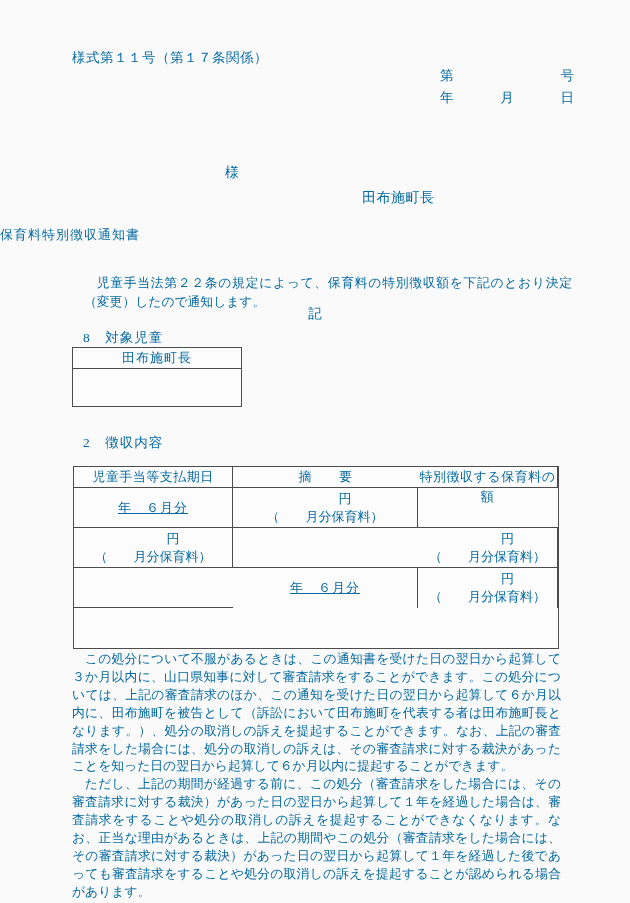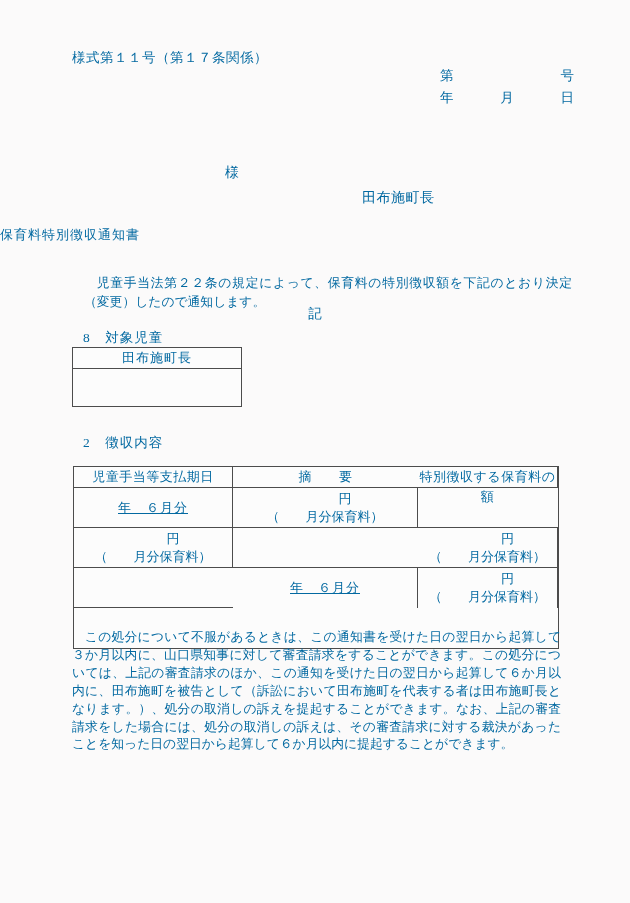--- a/index.html
+++ b/index.html
@@ -75,21 +75,21 @@
     height:21px; line-height:20px; text-align:center;
     font-size:13px; letter-spacing:0.5px;
   }
   .tbl2 .rcell { height:40px; }
   .period-cell { display:flex; align-items:center; justify-content:center; letter-spacing:1px;text-decoration:underline; }
   .amount-cell { display:flex; flex-direction:column; justify-content:center; }
   .amount-unit { text-align:center; padding-left:40px; line-height:18px; }
   .amount-note { text-align:center; line-height:18px; }
 
   .notes {
-    left:72px; top:629px; width:489px;
+    left:72px; top:651px; width:489px;
     font-size:12.8px; line-height:17.9px;
     text-align:justify;
   }
   .notes p { margin:0; text-indent:1em; }
 </style>
 </head>
 <body>
 
 <div class="page">
 
@@ -152,15 +152,16 @@
     <div class="cell rcell period-cell last-row">年　６月分</div>
     <div class="cell rcell amount-cell last-row">
       <div class="amount-unit">円</div>
       <div class="amount-note">（　　月分保育料）</div>
     </div>
     <div class="cell rcell last-col last-row"></div>
   </div>
 
   <div class="abs notes">
     <p>この処分について不服があるときは、この通知書を受けた日の翌日から起算して３か月以内に、山口県知事に対して審査請求をすることができます。この処分については、上記の審査請求のほか、この通知を受けた日の翌日から起算して６か月以内に、田布施町を被告として（訴訟において田布施町を代表する者は田布施町長となります。）、処分の取消しの訴えを提起することができます。なお、上記の審査請求をした場合には、処分の取消しの訴えは、その審査請求に対する裁決があったことを知った日の翌日から起算して６か月以内に提起することができます。</p>
+    <p>ただし、上記の期間が経過する前に、この処分（審査請求をした場合には、その審査請求に対する裁決）があった日の翌日から起算して１年を経過した場合は、審査請求をすることや処分の取消しの訴えを提起することができなくなります。なお、正当な理由があるときは、上記の期間やこの処分（審査請求をした場合には、その審査請求に対する裁決）があった日の翌日から起算して１年を経過した後であっても審査請求をすることや処分の取消しの訴えを提起することが認められる場合があります。</p>
   </div>
 
 </div>
 
 </body></html>

